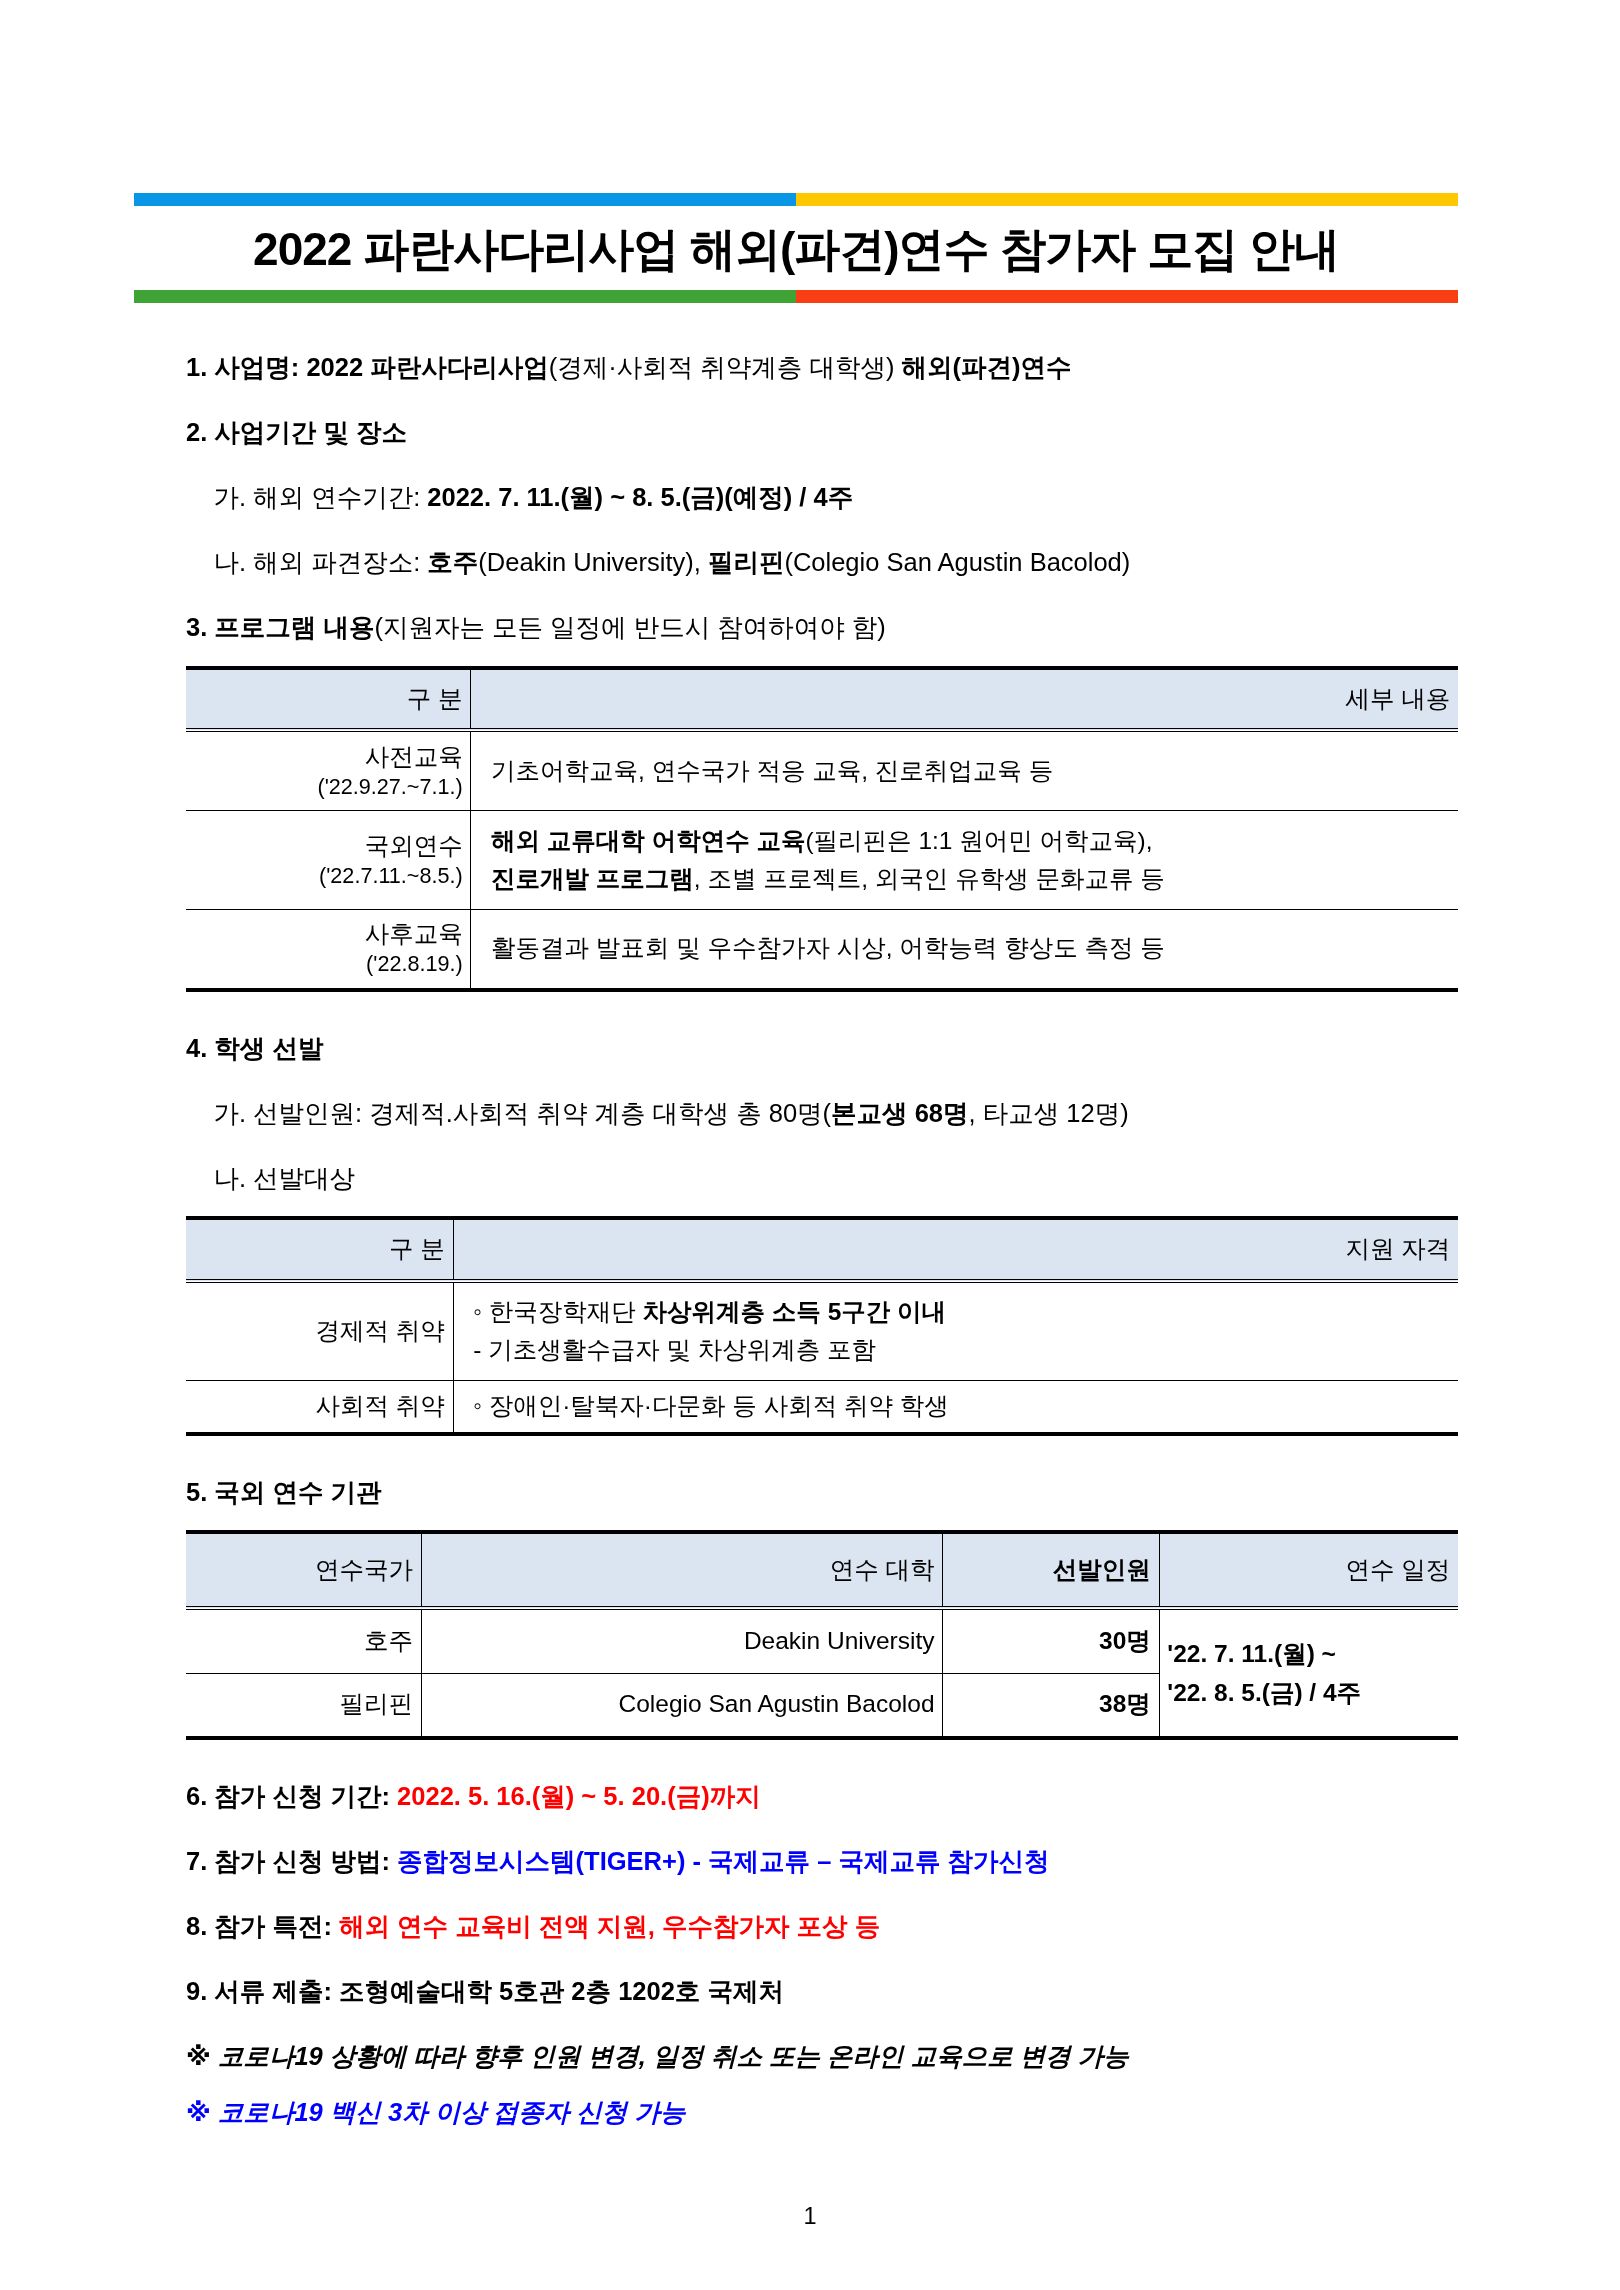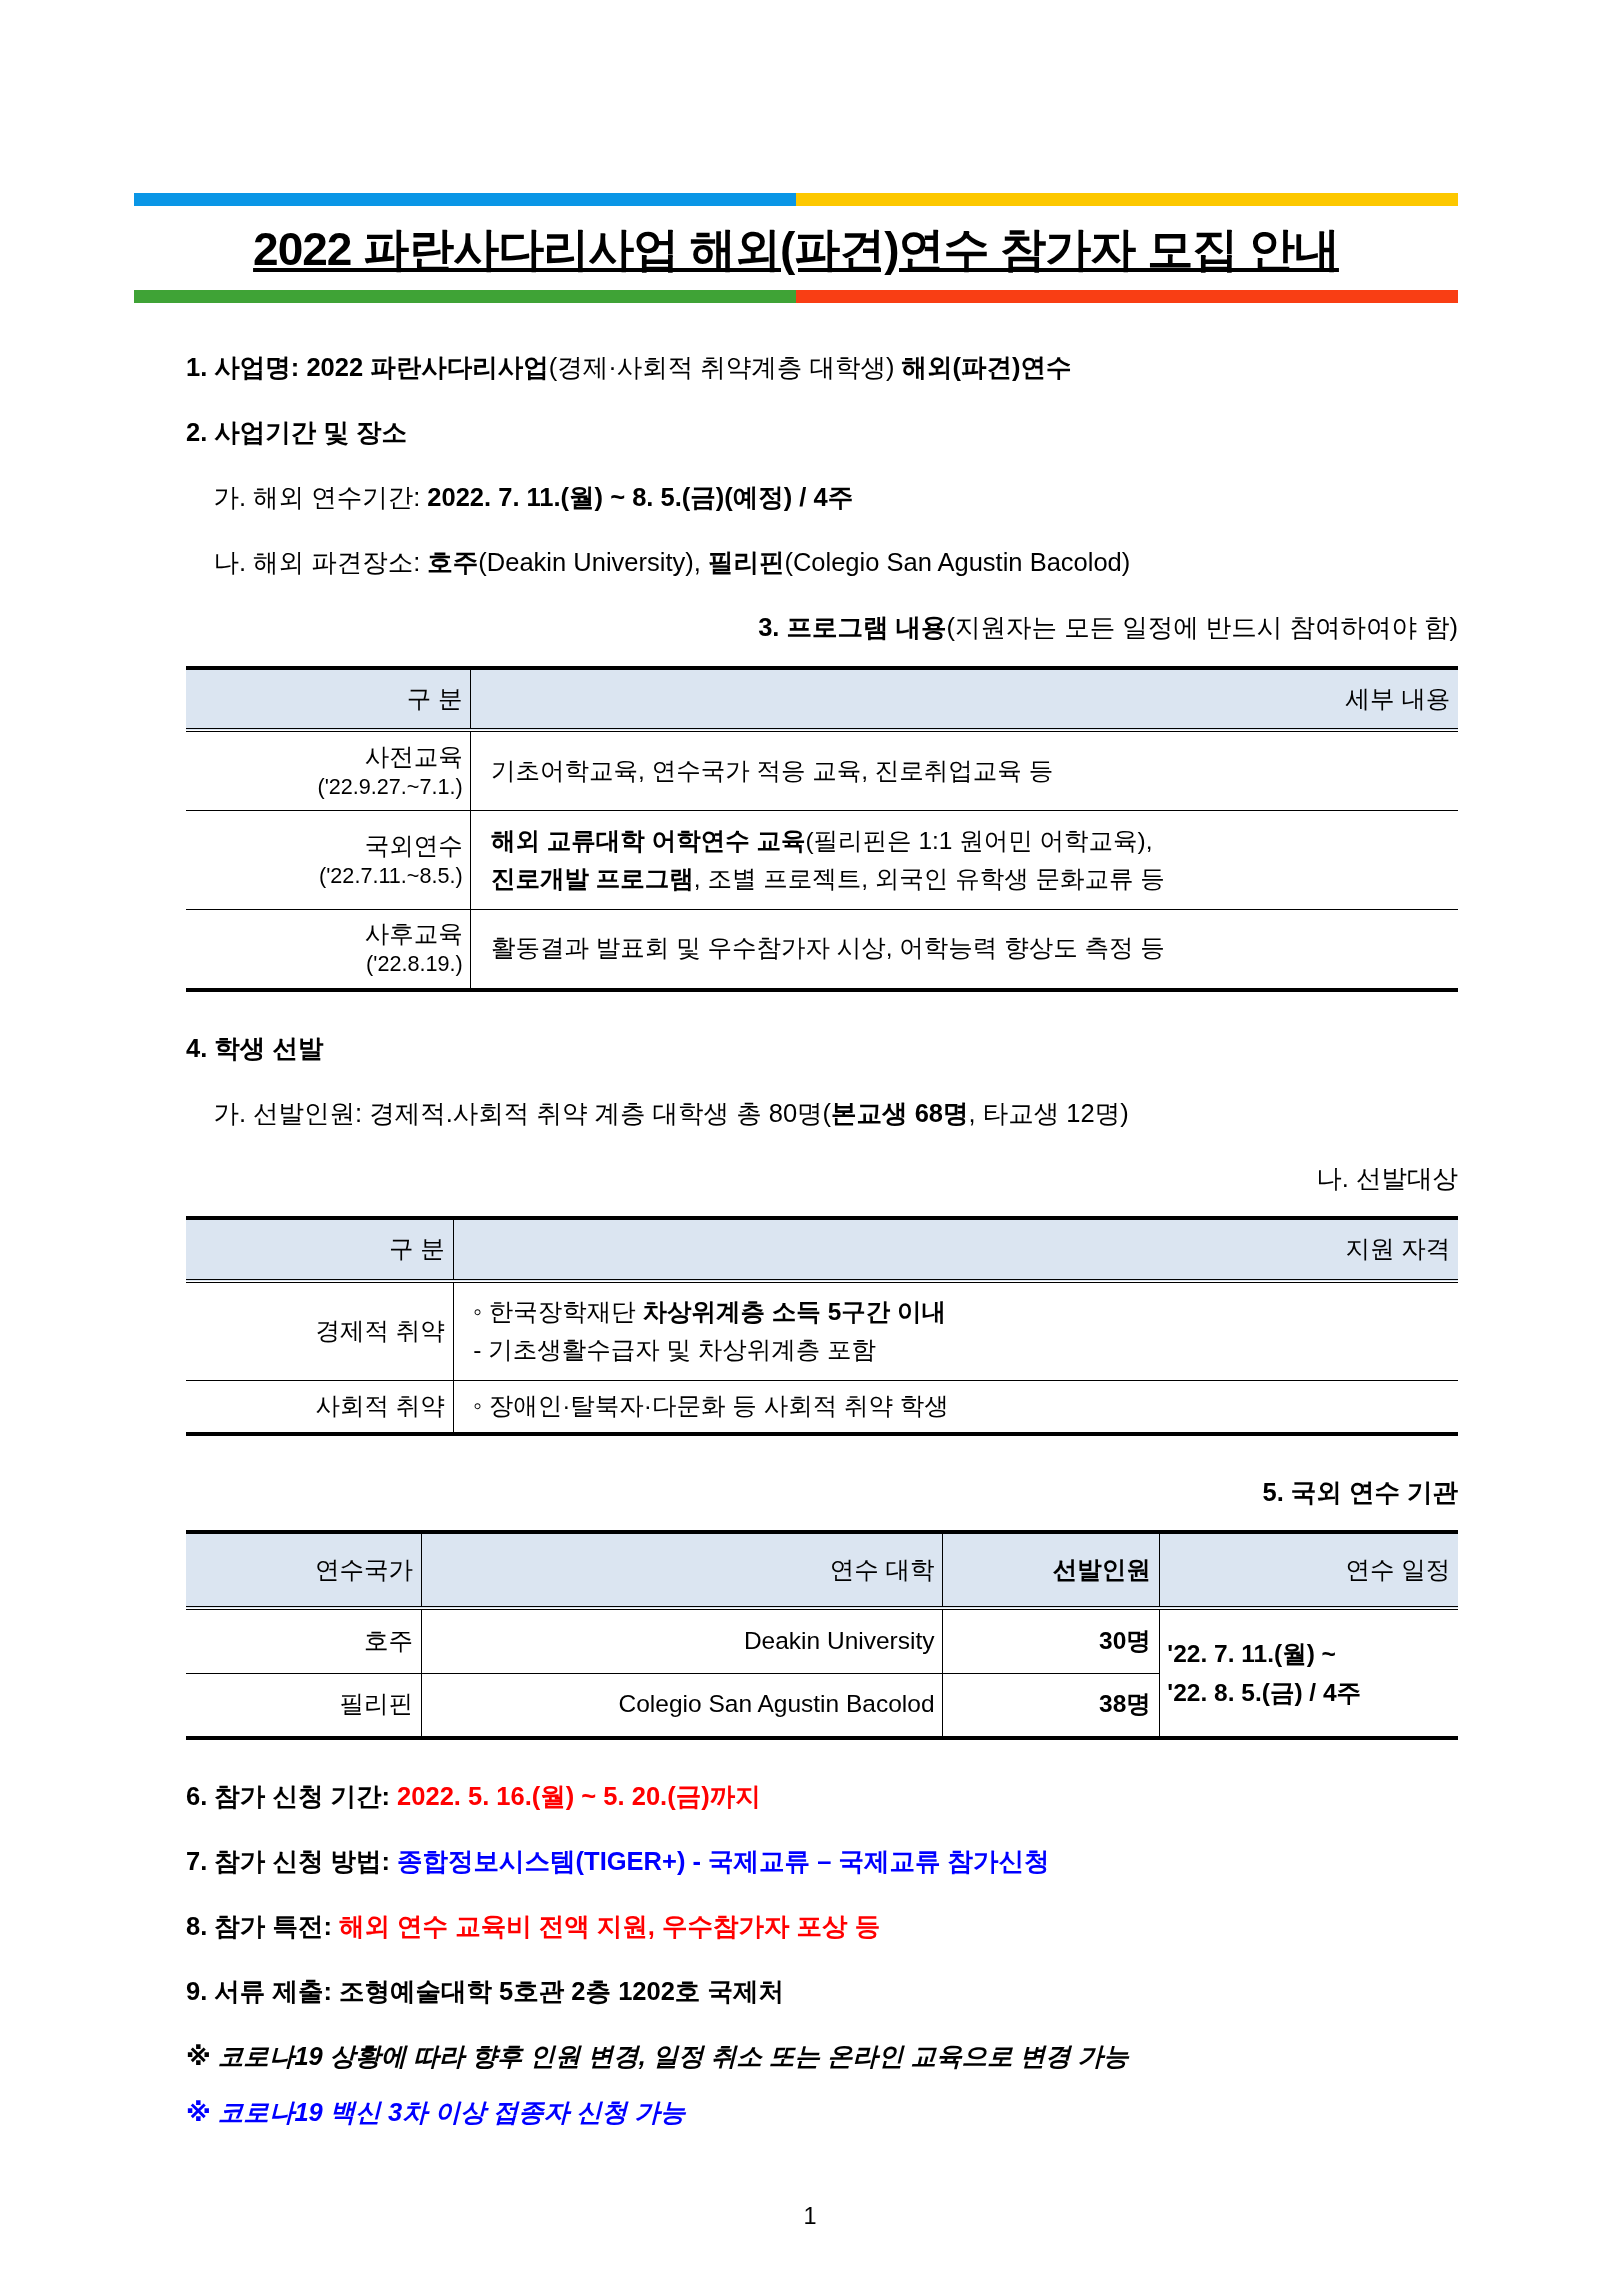--- a/index.html
+++ b/index.html
@@ -2,40 +2,40 @@
 <html style="--bar-blue: #0a96e6; --bar-yellow: #fdc800; --bar-green: #3fa336; --bar-red: #f93e14; --text-red: #ff0000; --text-blue: #0000ff; --table-header-bg: #dbe5f1;"><head>
 <meta charset="utf-8">
 <style>
   html,body{margin:0;padding:0;background:#e8e8e8;}
   .page{
     width:1620px;height:2291px;position:relative;background:#ffffff;
     margin:0 auto;overflow:hidden;color:#000;
     font-family:"Liberation Sans","DejaVu Sans",sans-serif;
   }
   
-  .title-block{margin:193px 162px 0 134px;text-decoration:underline;}
+  .title-block{margin:193px 162px 0 134px;}
   .bar{height:12.7px;display:flex;}
   .seg{width:50%;height:100%;}
   .seg-blue{background:var(--bar-blue,#0a96e6);}
   .seg-yellow{background:var(--bar-yellow,#fdc800);}
   .seg-green{background:var(--bar-green,#3fa336);}
   .seg-red{background:var(--bar-red,#f93e14);}
   .doc-title{
     font-size:46px;font-weight:bold;text-align:center;
     letter-spacing:-1px;padding:16.7px 0 12.7px 0;line-height:1.2;
   }
   
   .content{margin:49px 162px 0 186px;font-size:25.5px;line-height:1.18;}
   .line{margin:0 0 35px 0;}
   .sub{padding-left:27.4px;}
   .b{font-weight:bold;}
   .red{color:var(--text-red,#ff0000);font-weight:bold;}
   .blue{color:var(--text-blue,#0000ff);font-weight:bold;}
   .it{font-style:italic;}
-  .tight{margin-bottom:23.5px;text-align:right;}
+  .tight{margin-bottom:23.5px;}
   .s7-line2{padding-left:225px;margin-top:-21.6px;}
   .note{font-style:italic;font-weight:bold;margin-bottom:19.6px;}
   
   table{
     width:100%;border-collapse:collapse;table-layout:fixed;
     border-top:4.9px solid #000;border-bottom:4.9px solid #000;
     margin:0 0 41px 0;font-size:24.5px;
   }
   th,td{border:1px solid #000;text-align:right;vertical-align:middle;}
   tr > *:first-child{border-left:none;}

